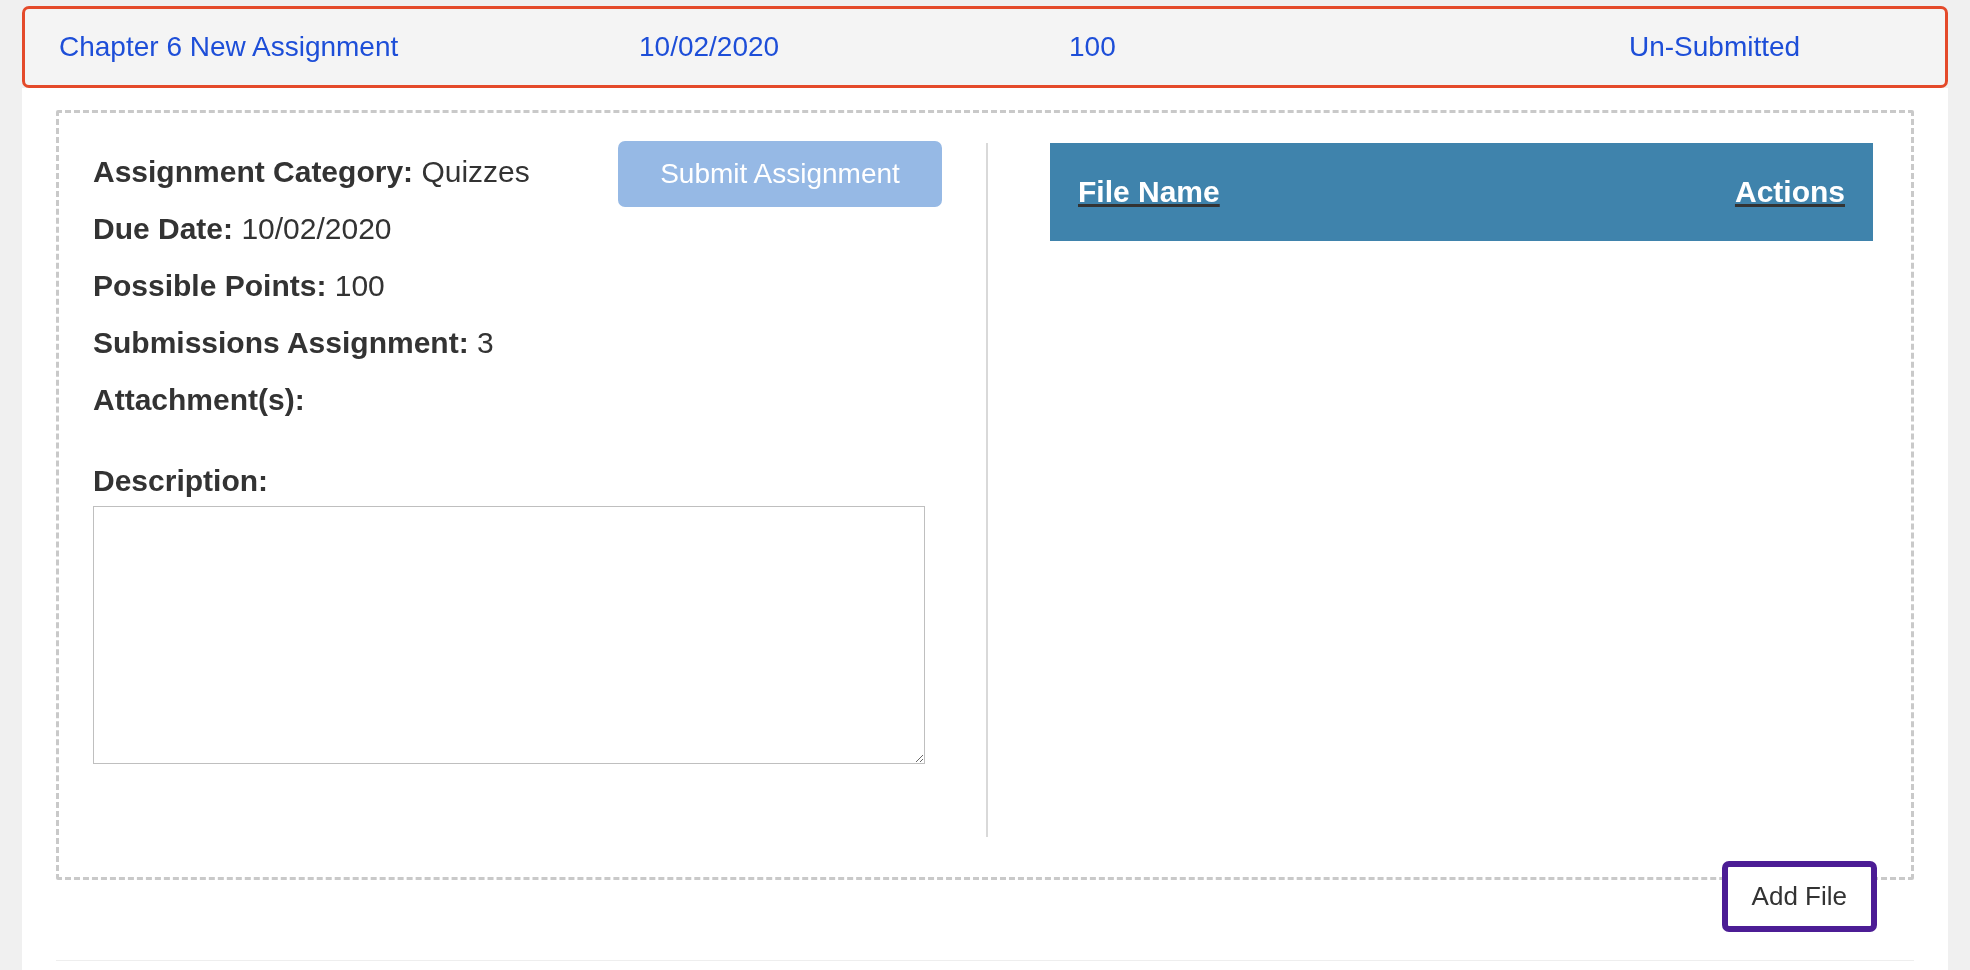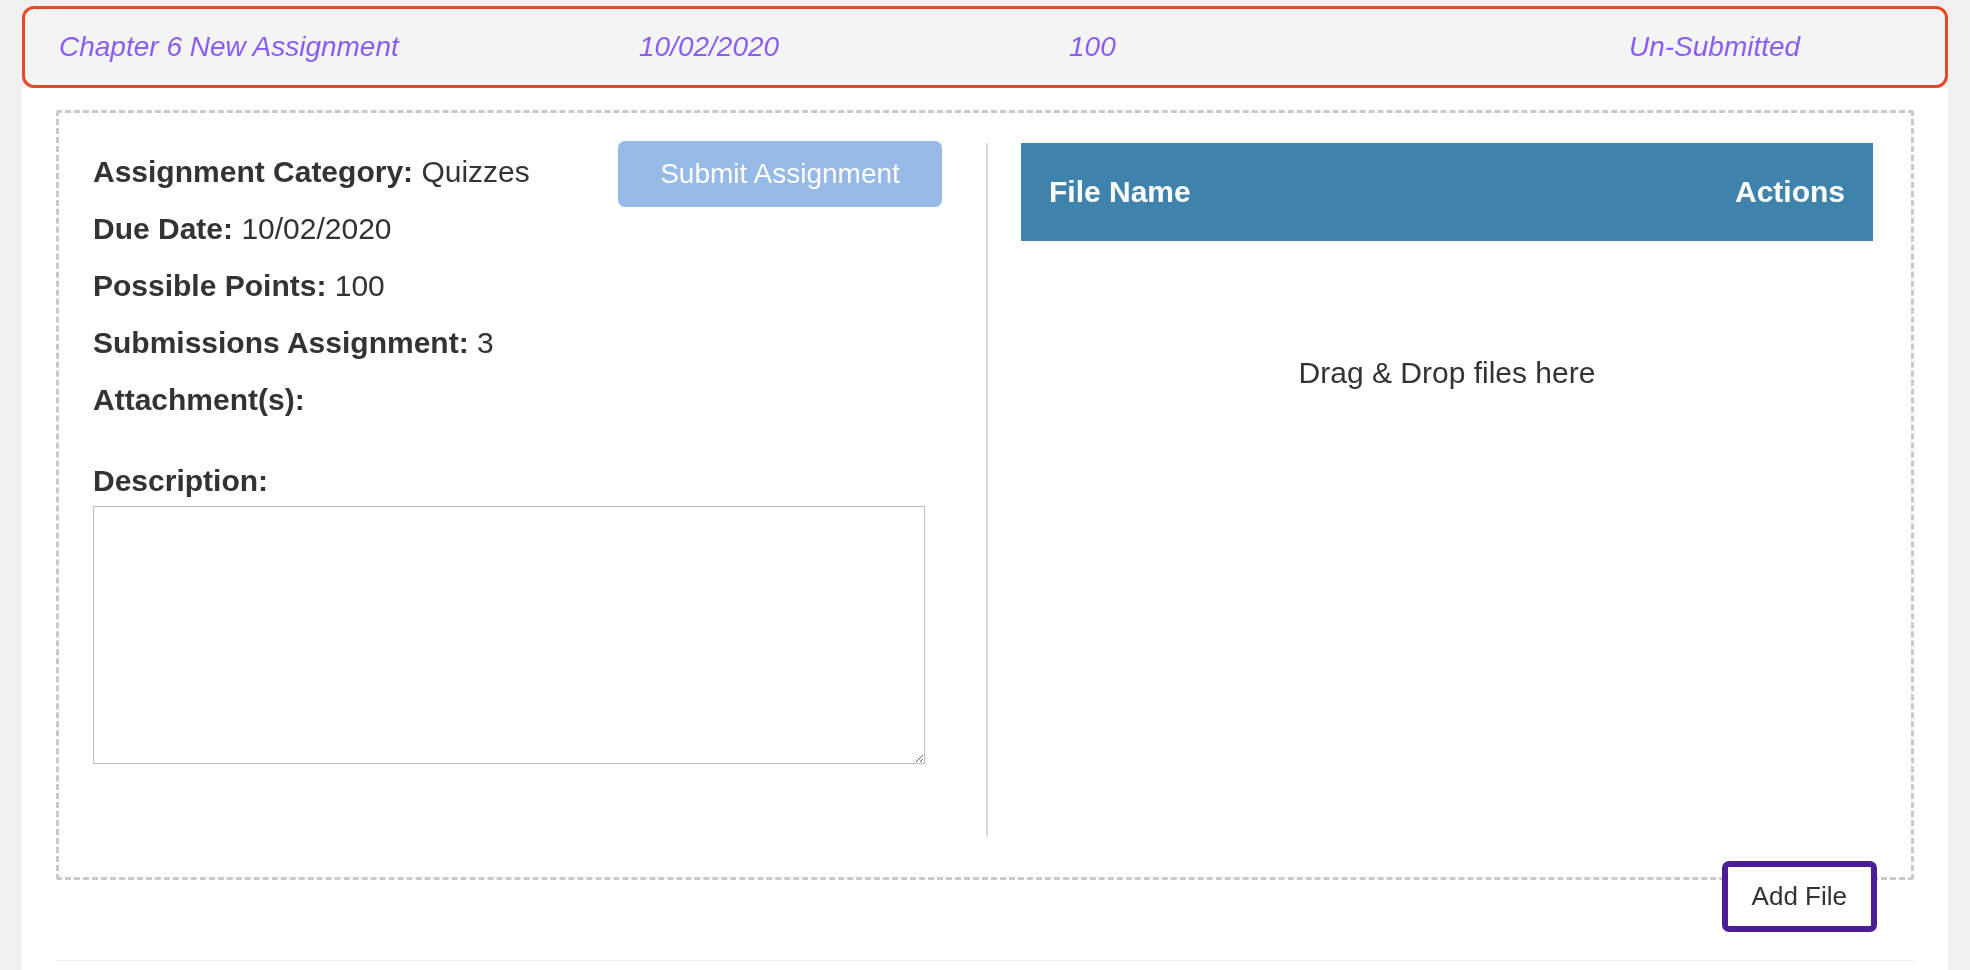--- a/index.html
+++ b/index.html
@@ -11,28 +11,27 @@
     color: #333;
   }
   .page {
     width: 1970px;
     padding: 0 0 0 0;
   }
   
   .summary-row {
     margin: 6px 22px 0 22px;
     border: 3px solid #e44a2a;
-    border-radius: 12px;
+    border-radius: 7px;
     background: #f4f4f4;
     height: 82px;
     display: flex;
     align-items: center;
     font-size: 28px;
-    color: #8b5cf6;
-    font-style: italic;
+    color: #1d4ed8;
   }
   .summary-col {
     padding-left: 34px;
     white-space: nowrap;
   }
   .summary-col.name  { width: 580px; }
   .summary-col.date  { width: 430px; }
   .summary-col.points{ width: 560px;}
   .summary-col.status{ flex: 1; }
 
@@ -54,23 +53,24 @@
     background: #fff;
   }
   .left-pane {
     width: 895px;
     padding-right: 44px;
     border-right: 2px solid #d9d9d9;
     position: relative;
   }
   .right-pane {
     flex: 1;
-    padding-left: 33px;
+    padding-left: 62px;
     display: flex;
     flex-direction: column;
+    text-decoration: underline;
   }
   .detail-line {
     font-size: 30px;
     line-height: 1.9;
     color: #333;
   }
   .detail-line .label { font-weight: 600; }
   .detail-line .value { font-weight: 400; }
   .submit-btn {
     position: absolute;
@@ -179,22 +179,19 @@
 
         <div class="desc-label">Description:</div>
         <textarea class="desc-textarea" style=""></textarea>
       </div>
 
       <div class="right-pane">
         <div class="file-header">
           <span>File Name</span>
           <span>Actions</span>
         </div>
-        <div class="dropzone">
-          <span>Drag &amp; Drop files here</span>
-        </div>
       </div>
 
       <button class="add-file-btn">Add File</button>
     </div>
     <div class="bottom-rule"></div>
   </div>
 </div>
 
 </body></html>

